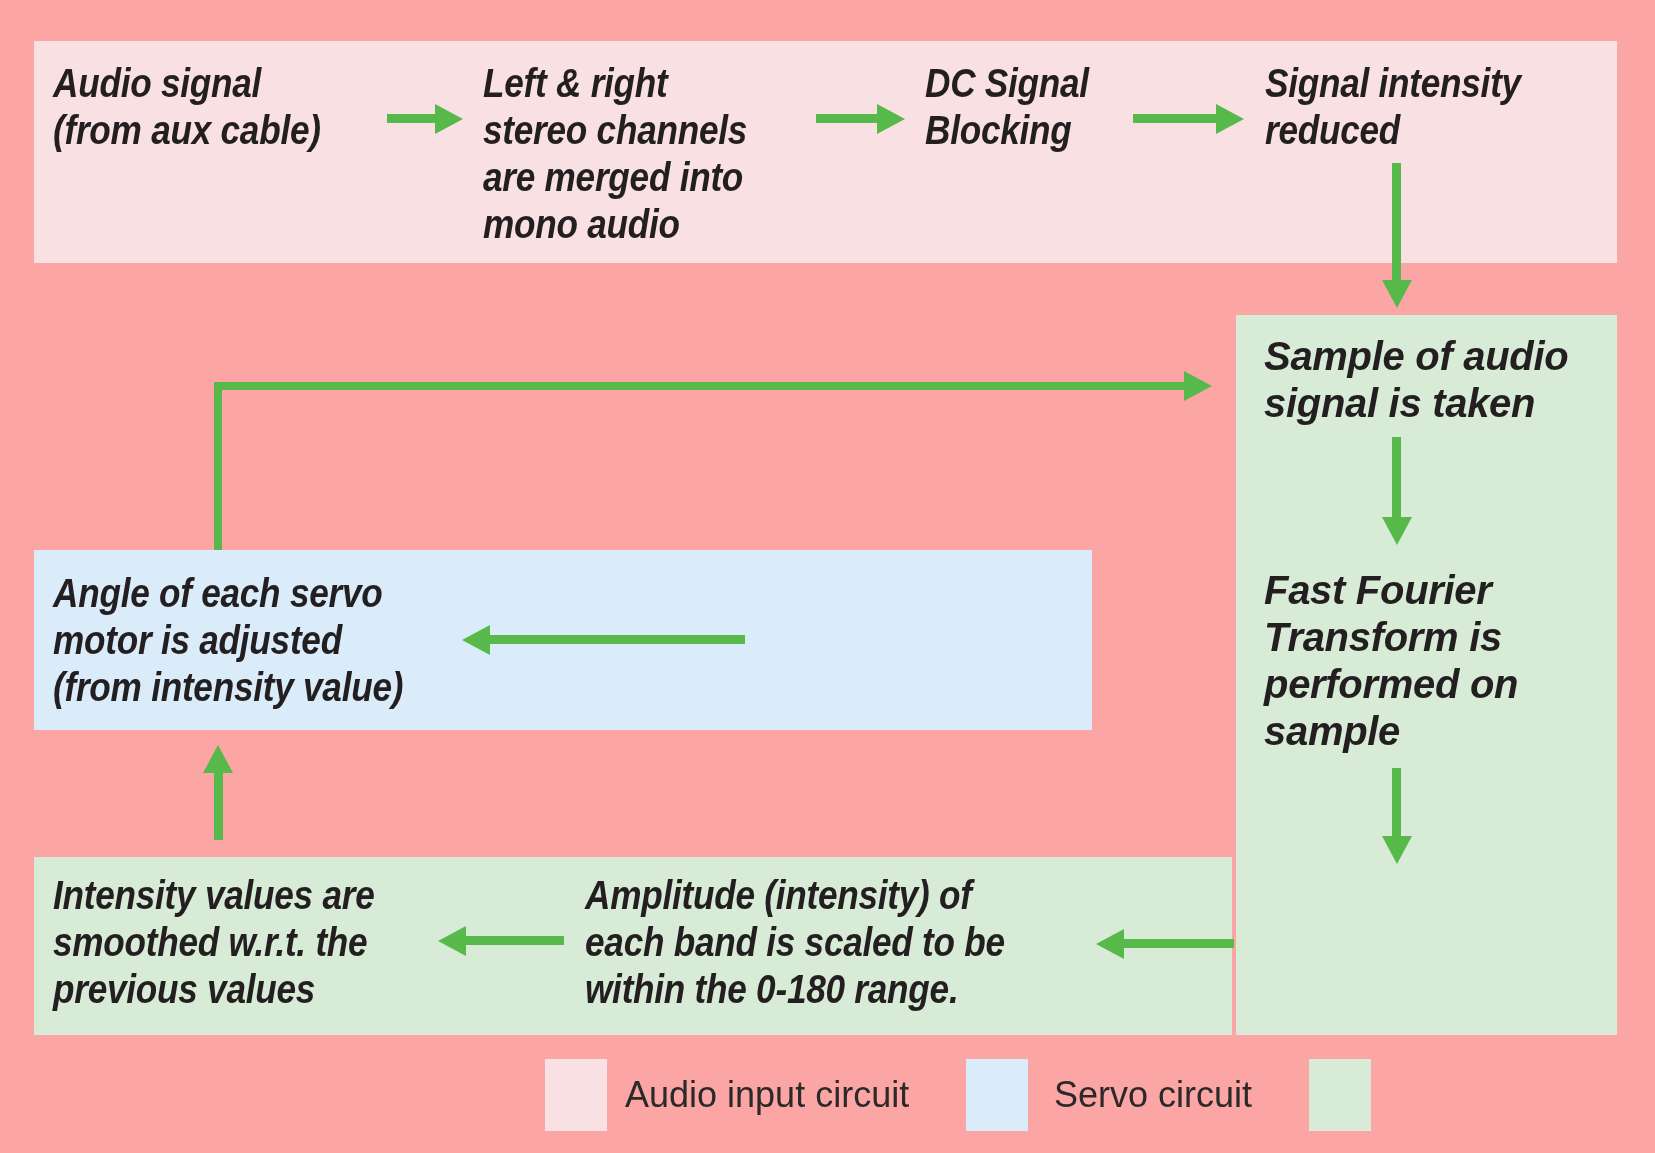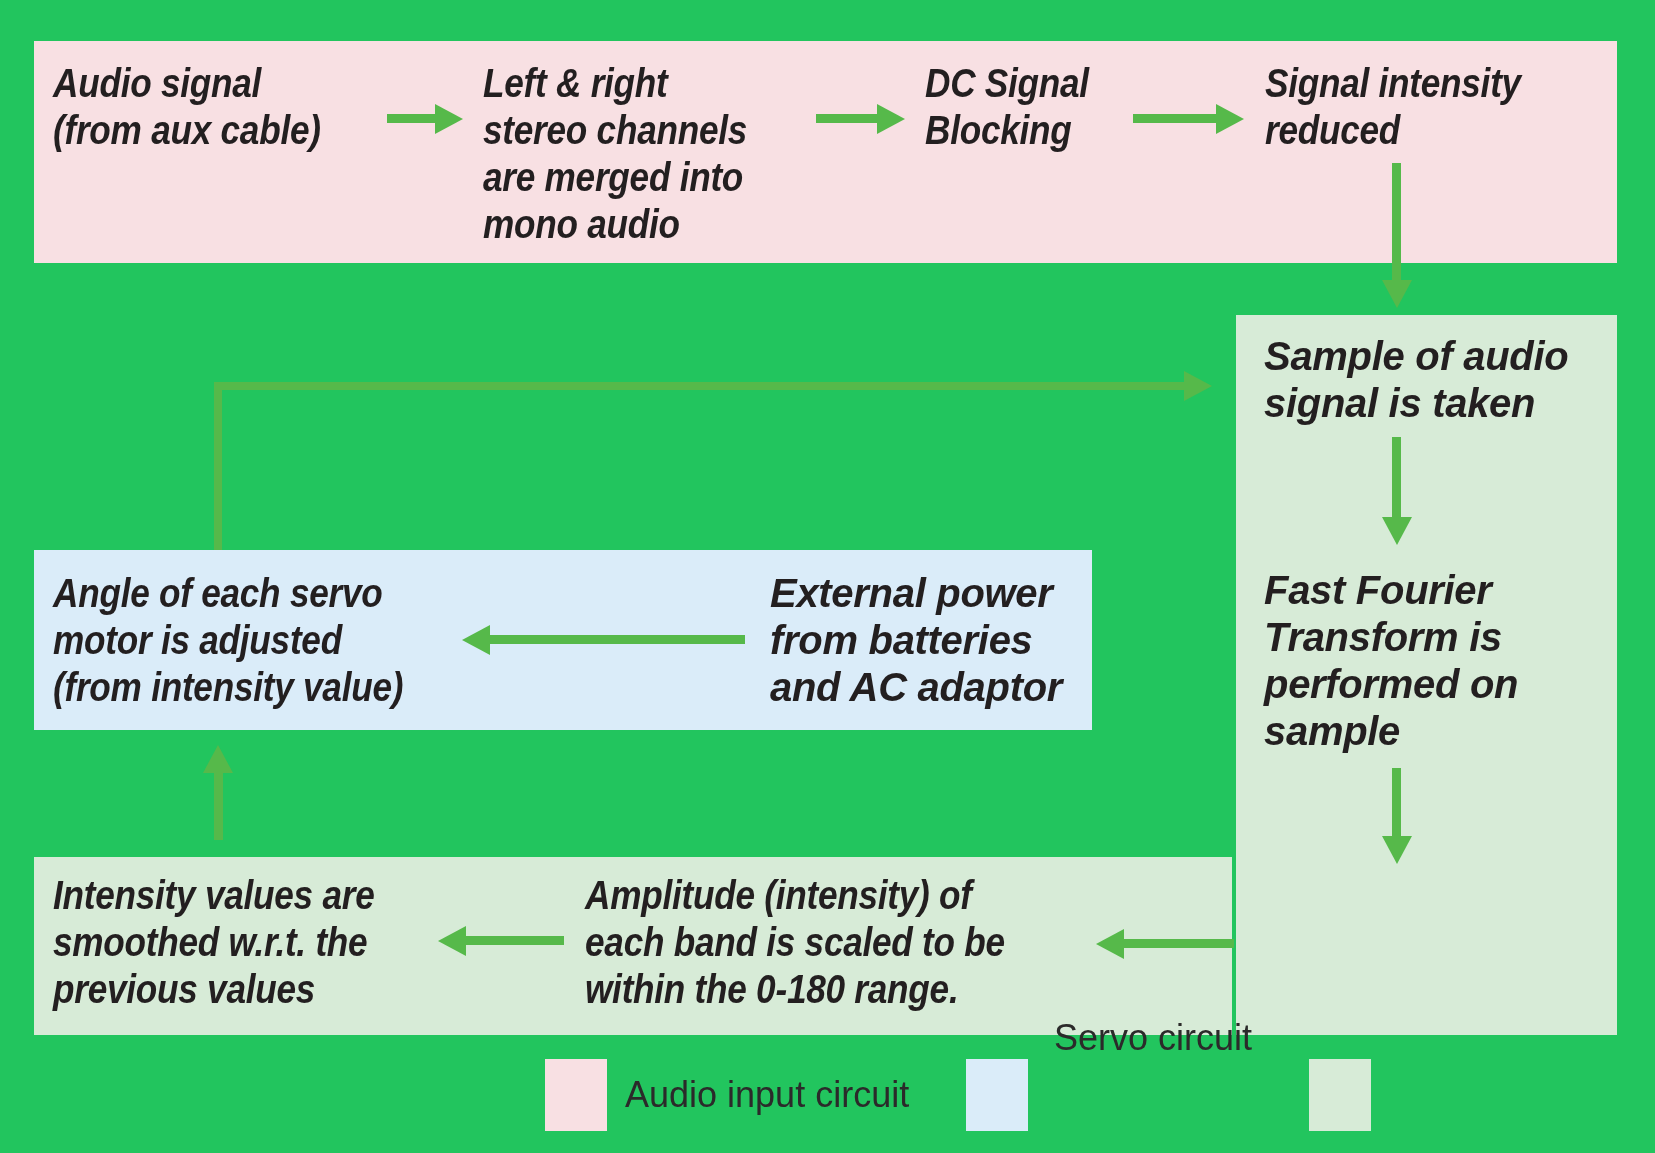--- a/index.html
+++ b/index.html
@@ -6,21 +6,21 @@
     --pink:#f8e0e3;
     --blue:#daecf9;
     --green-bg:#d7ebd7;
     --arrow:#56b94a;
     --ink:#231f20;
   }
   html,body{margin:0;padding:0;background:#ffffff;}
   .canvas{
     position:relative;
     width:1655px;height:1153px;
-    background:#22c55e;
+    background:#fca5a5;
     font-family:"Liberation Sans", sans-serif;
     overflow:hidden;
   }
   .region{position:absolute;}
   .region.pink{background:var(--pink);}
   .region.blue{background:var(--blue);}
   .region.green{background:var(--green-bg);}
   .node{
     position:absolute;
     font-size:40px;
@@ -91,23 +91,20 @@
   <div class="node cond" style="left:53px;top:872px;">Intensity values are
 smoothed w.r.t. the
 previous values</div>
   <div class="node cond" style="left:585px;top:872px;">Amplitude (intensity) of
 each band is scaled to be
 within the 0-180 range.</div>
 
   <div class="node cond" style="left:53px;top:570px;">Angle of each servo
 motor is adjusted
 (from intensity value)</div>
-  <div class="node" style="left:770px;top:570px;">External power
-from batteries
-and AC adaptor</div>
 
   <div class="h-shaft" style="left:387px;top:114px;width:48px;"></div>
   <div class="head-right" style="left:435px;top:104px;"></div>
 
   <div class="h-shaft" style="left:816px;top:114px;width:61px;"></div>
   <div class="head-right" style="left:877px;top:104px;"></div>
 
   <div class="h-shaft" style="left:1133px;top:114px;width:83px;"></div>
   <div class="head-right" style="left:1216px;top:104px;"></div>
 
@@ -133,17 +130,17 @@
   <div class="v-shaft" style="left:214px;top:773px;height:67px;"></div>
 
   <div class="thin-v" style="left:214px;top:382px;height:168px;"></div>
   <div class="thin-h" style="left:214px;top:382px;width:970px;"></div>
   <div class="head-right" style="left:1184px;top:371px;"></div>
 
   <div class="legend-swatch pink" style="left:545px;top:1059px;"></div>
   <div class="legend-label" style="left:625px;top:1059px;">Audio input circuit</div>
 
   <div class="legend-swatch blue" style="left:966px;top:1059px;"></div>
-  <div class="legend-label" style="left:1054px;top:1002px;text-align:center;">Servo circuit</div>
+  <div class="legend-label" style="left:1054px;top:1059px;text-align:center;">Servo circuit</div>
 
   <div class="legend-swatch green" style="left:1309px;top:1059px;"></div>
 
 </div>
 
 </body></html>

